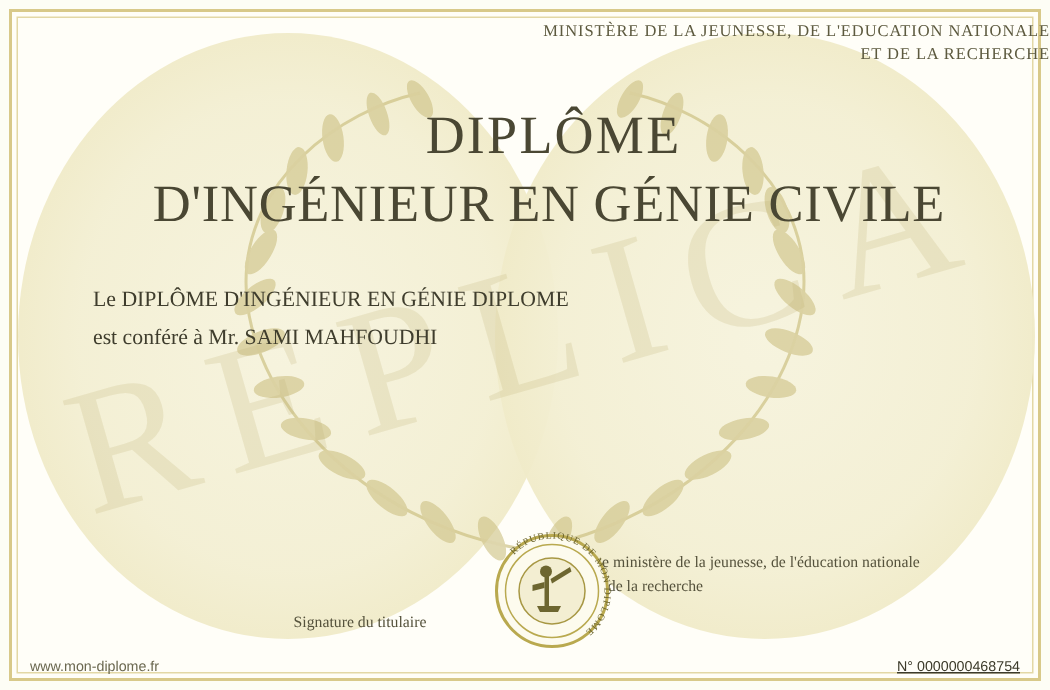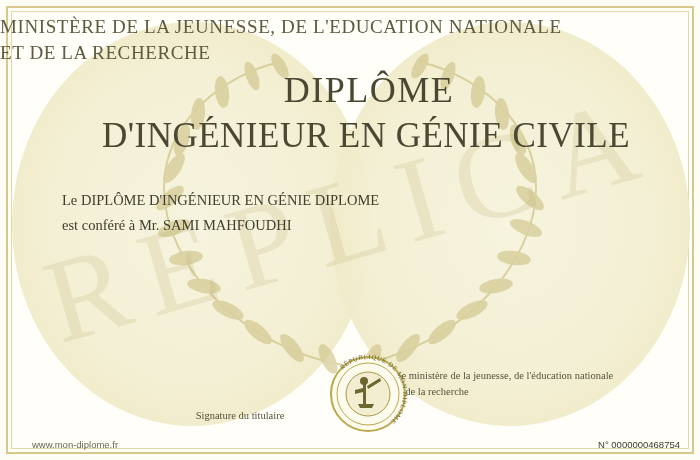--- a/index.html
+++ b/index.html
@@ -71,23 +71,23 @@
   
   .content {
     position: absolute;
     left: 0; top: 0;
     width: 700px; height: 460px;
   }
 
   .ministry {
     position: absolute;
     top: 14px; left: 0; width: 700px;
-    text-align: left;
+    text-align: right;
     font-family: "Liberation Serif", serif;
-    font-size: 19px;
+    font-size: 11px;
     letter-spacing: 0.6px;
     color: #5d5a3f;
     line-height: 1.35;
   }
   .ministry .l2 { display: block; }
 
   .title {
     position: absolute;
     top: 70px; left: 0; width: 700px;
     text-align: center;
@@ -151,31 +151,32 @@
   .stamp {
     position: absolute;
     left: 322px; top: 348px;
     width: 92px; height: 92px;
   }
   .stamp svg { display: block; }
 
   
   .footer-left {
     position: absolute;
-    left: 32px; bottom: 10px;
+    left: 20px; bottom: 10px;
     font-family: "Liberation Sans", sans-serif;
     font-size: 9.5px;
     color: #6b6850;
   }
   .footer-right {
     position: absolute;
     right: 20px; bottom: 10px;
     font-family: "Liberation Sans", sans-serif;
     font-size: 9.5px;
     color: #3c3a2a;
+    text-decoration: underline;
   }
 </style>
 </head>
 <body>
 
 <div id="page">
 
   <div class="frame-outer"></div>
   <div class="frame-inner"></div>
 

